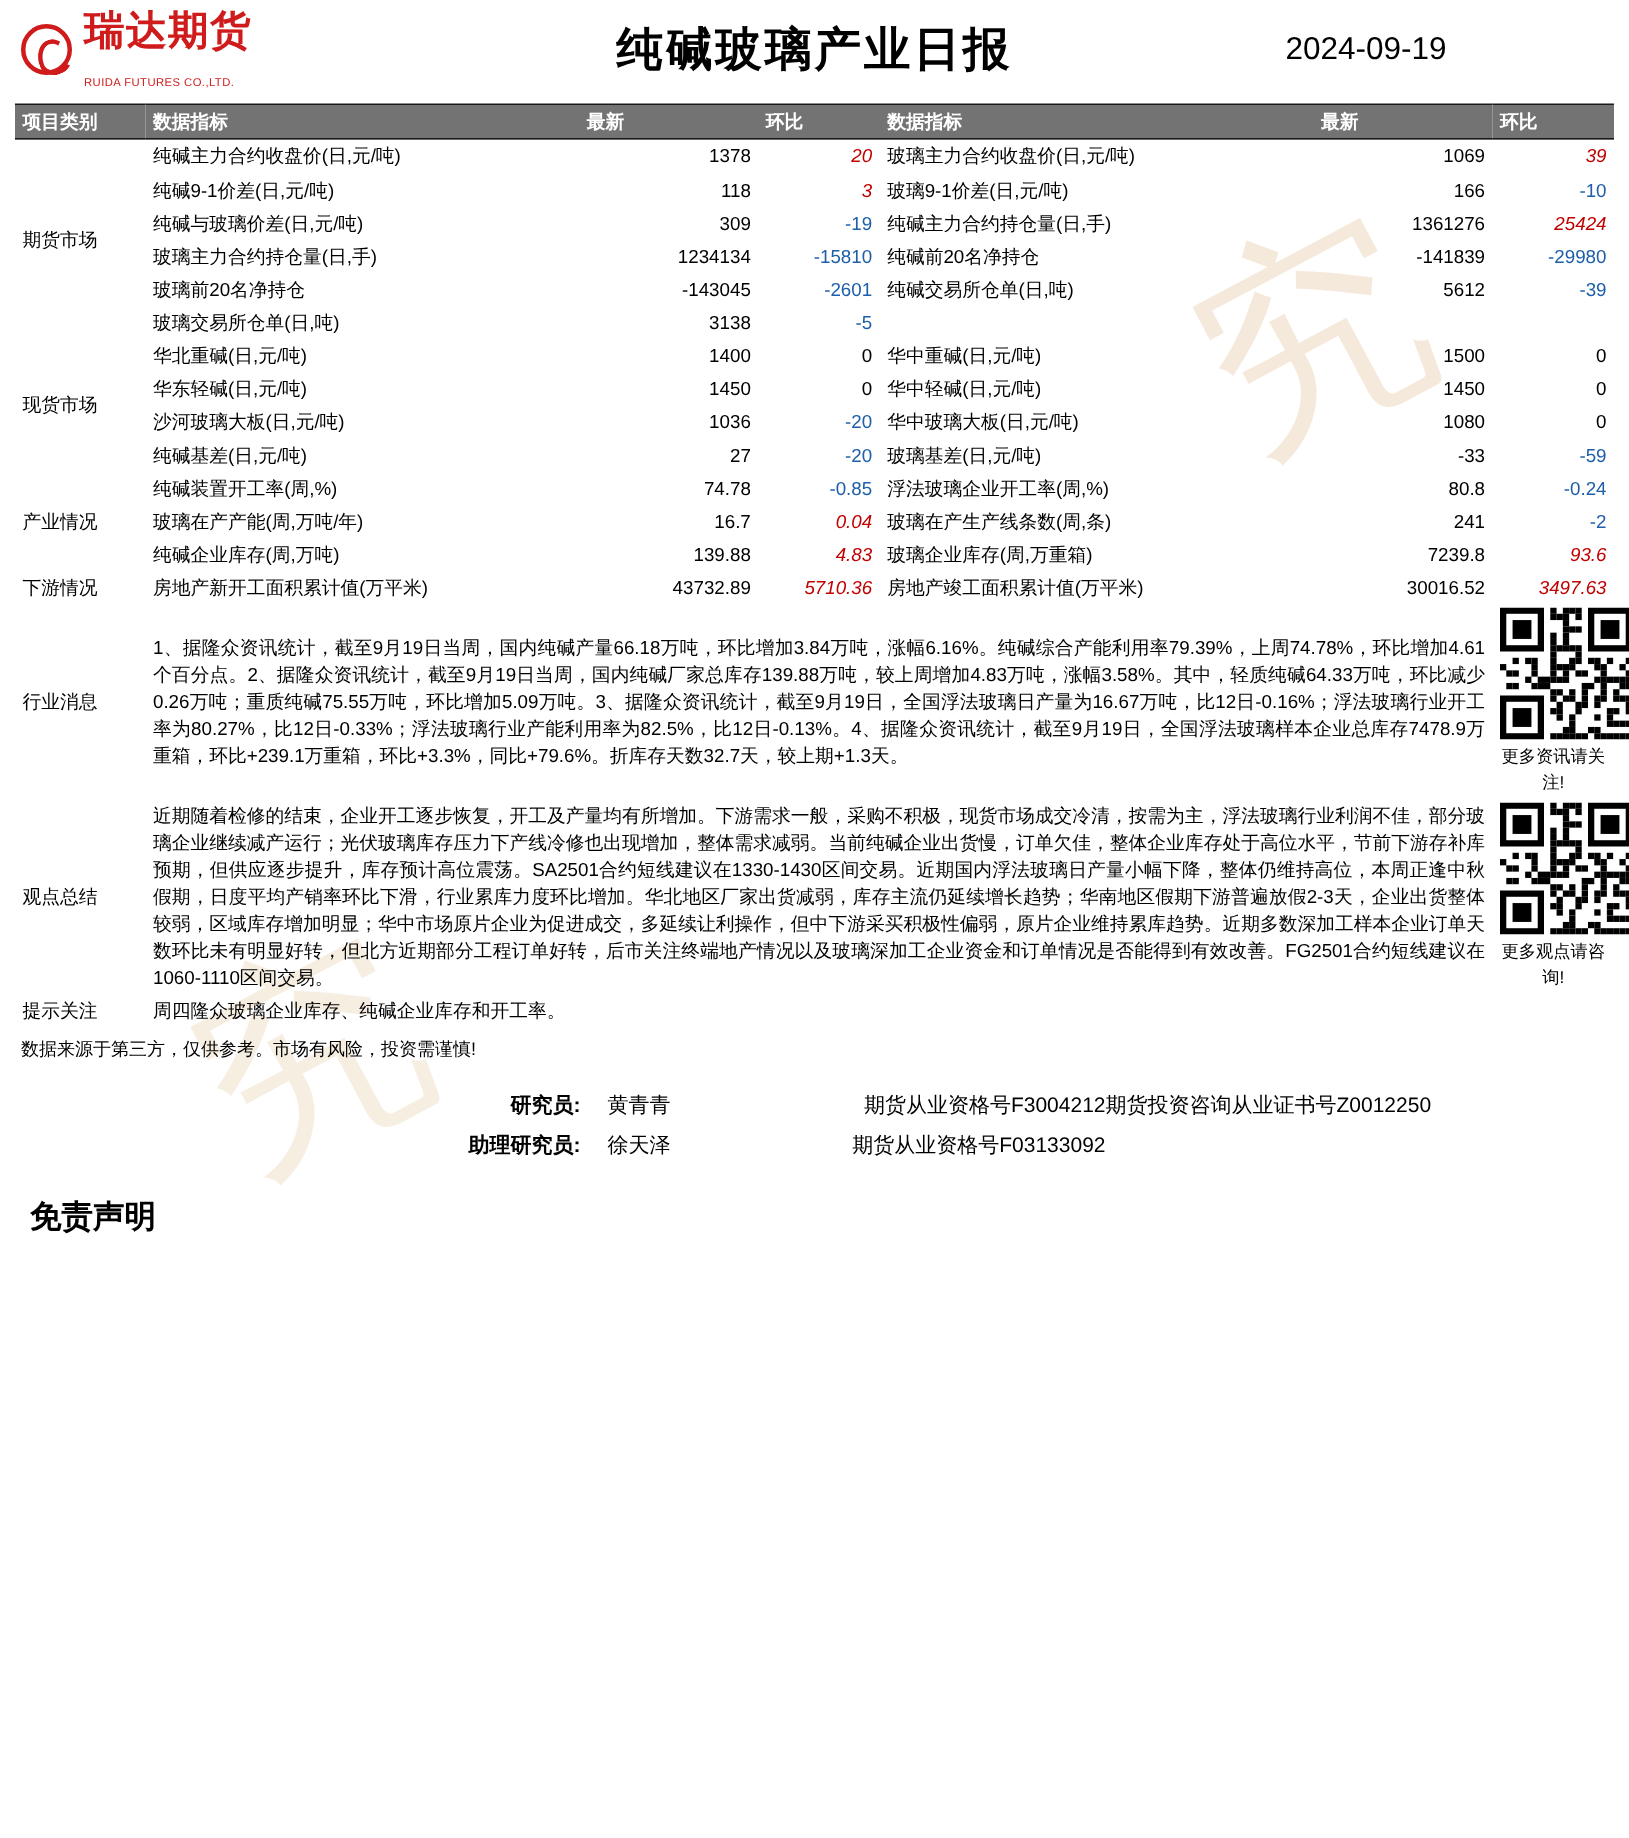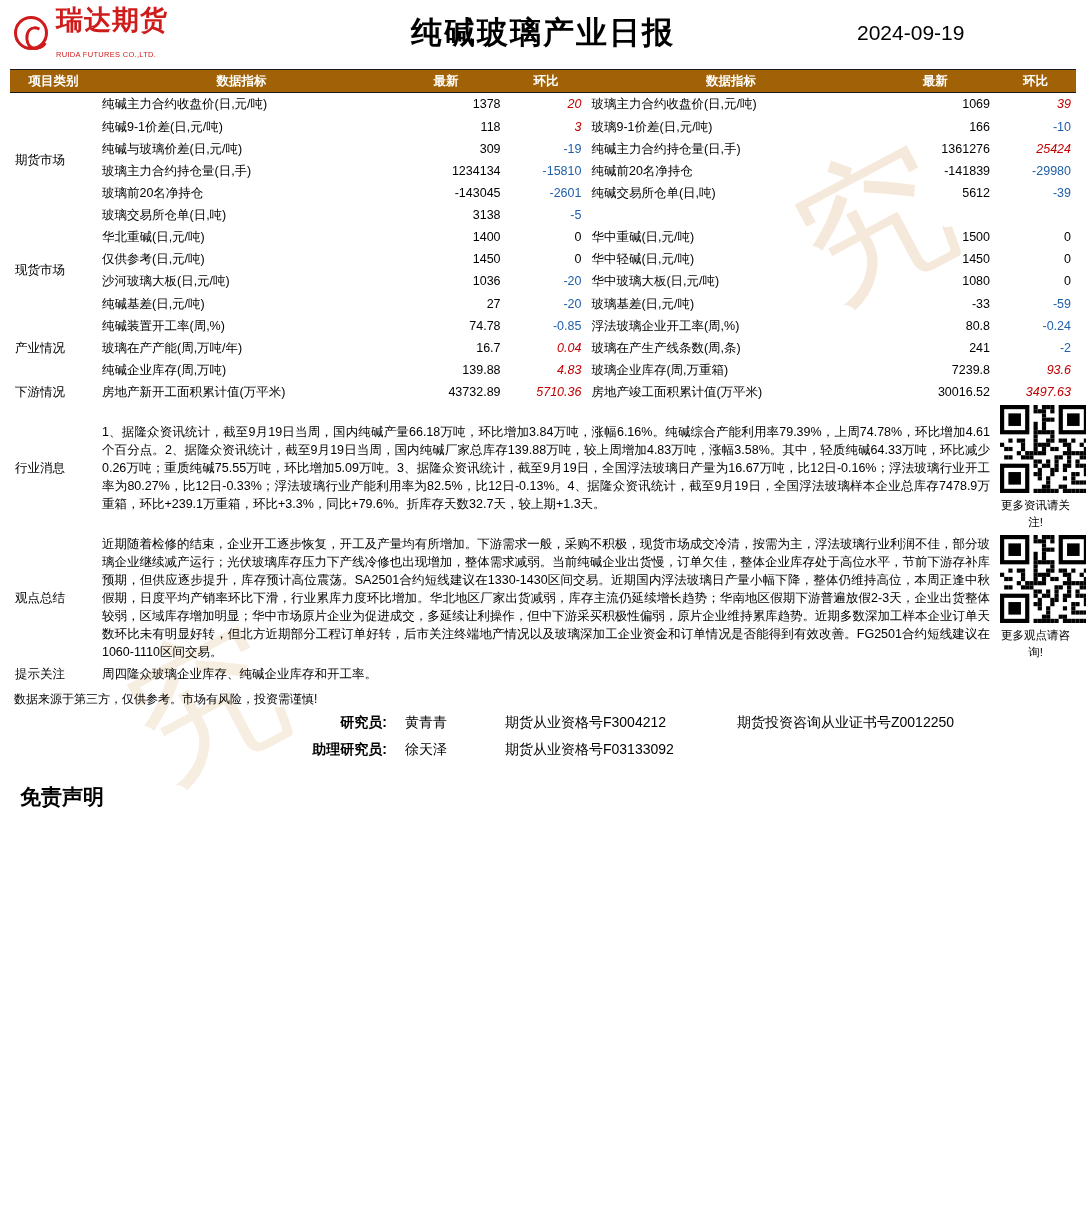--- a/index.html
+++ b/index.html
@@ -35,21 +35,21 @@
   }
   .date { width:215px; flex:0 0 215px; text-align:left; font-size:21px; padding-right:6px; }
 
   
   table.main { width:100%; border-collapse:collapse; table-layout:fixed; }
   table.main th, table.main td {
     border-top:1px solid #1a1a1a; border-bottom:1px solid #1a1a1a;
     padding:2px 5px; font-size:12.5px; line-height:1.45;
   }
   thead th {
-    background:#a16207; color:#fff; font-weight:bold; text-align:center;
+    background:#737373; color:#fff; font-weight:bold; text-align:left;
     border-color:#1f5fa9; padding:5px 5px; font-size:13.5px;
   }
   .col-cat { width:86px; }
   .col-ind { width:286px; }
   .col-val { width:118px; }
   .col-chg { width:80px; }
   td.cat { text-align:left; vertical-align:middle; font-size:13px; }
   td.ind { text-align:left; }
   td.val, td.chg { text-align:right; }
   .up { color:#c00000;font-style:italic; }
@@ -60,25 +60,25 @@
   tbody tr.group-start td { border-top:1px solid #1a1a1a; }
   tbody tr.group-end td { border-bottom:1px solid #1a1a1a; }
 
   .news-cell { text-align:justify; line-height:1.72; font-size:12.8px; padding:6px 8px 6px 6px; }
   .qr-cell { width:136px; text-align:center; vertical-align:middle; padding:6px; }
   .qr-box { width:88px; height:88px; margin:0 auto 4px auto; position:relative; background:#fff; }
   .qr-caption { font-size:11.5px; }
 
   .note { font-size:12px; padding:5px 4px 2px 4px; }
 
-  .researchers { margin-top:4px; font-size:14px; }
+  .researchers { margin-top:18px; font-size:14px; }
   .res-row { display:flex; align-items:center; margin-bottom:9px; }
   .res-label { width:395px; text-align:right; font-weight:bold; padding-right:18px; }
   .res-name { width:100px; }
-  .res-qual { width:232px; }
+  .res-qual { width:232px;text-align:right; }
   .res-qual2 { }
 
   .disclaimer-title { font-size:21px; font-weight:bold; margin:24px 0 10px 10px; }
   .disclaimer-body {
     font-size:15px; line-height:1.85; text-align:justify;
     margin:0 14px 0 24px; text-indent:0;
   }
   .disclaimer-body p { margin:0; }
   .indent { text-indent:2em; }
 
@@ -190,21 +190,21 @@
           <tr class="group-start ">
             <td class="cat" rowspan="4">现货市场</td>
             <td class="ind">华北重碱(日,元/吨)</td>
             <td class="val">1400</td>
             <td class="chg flat">0</td>
             <td class="ind">华中重碱(日,元/吨)</td>
             <td class="val">1500</td>
             <td class="chg flat">0</td>
           </tr>
           <tr class="">
-            <td class="ind">仅供参考(日,元/吨)</td>
+            <td class="ind">华东轻碱(日,元/吨)</td>
             <td class="val">1450</td>
             <td class="chg flat">0</td>
             <td class="ind">华中轻碱(日,元/吨)</td>
             <td class="val">1450</td>
             <td class="chg flat">0</td>
           </tr>
           <tr class="">
             <td class="ind">沙河玻璃大板(日,元/吨)</td>
             <td class="val">1036</td>
             <td class="chg down">-20</td>

